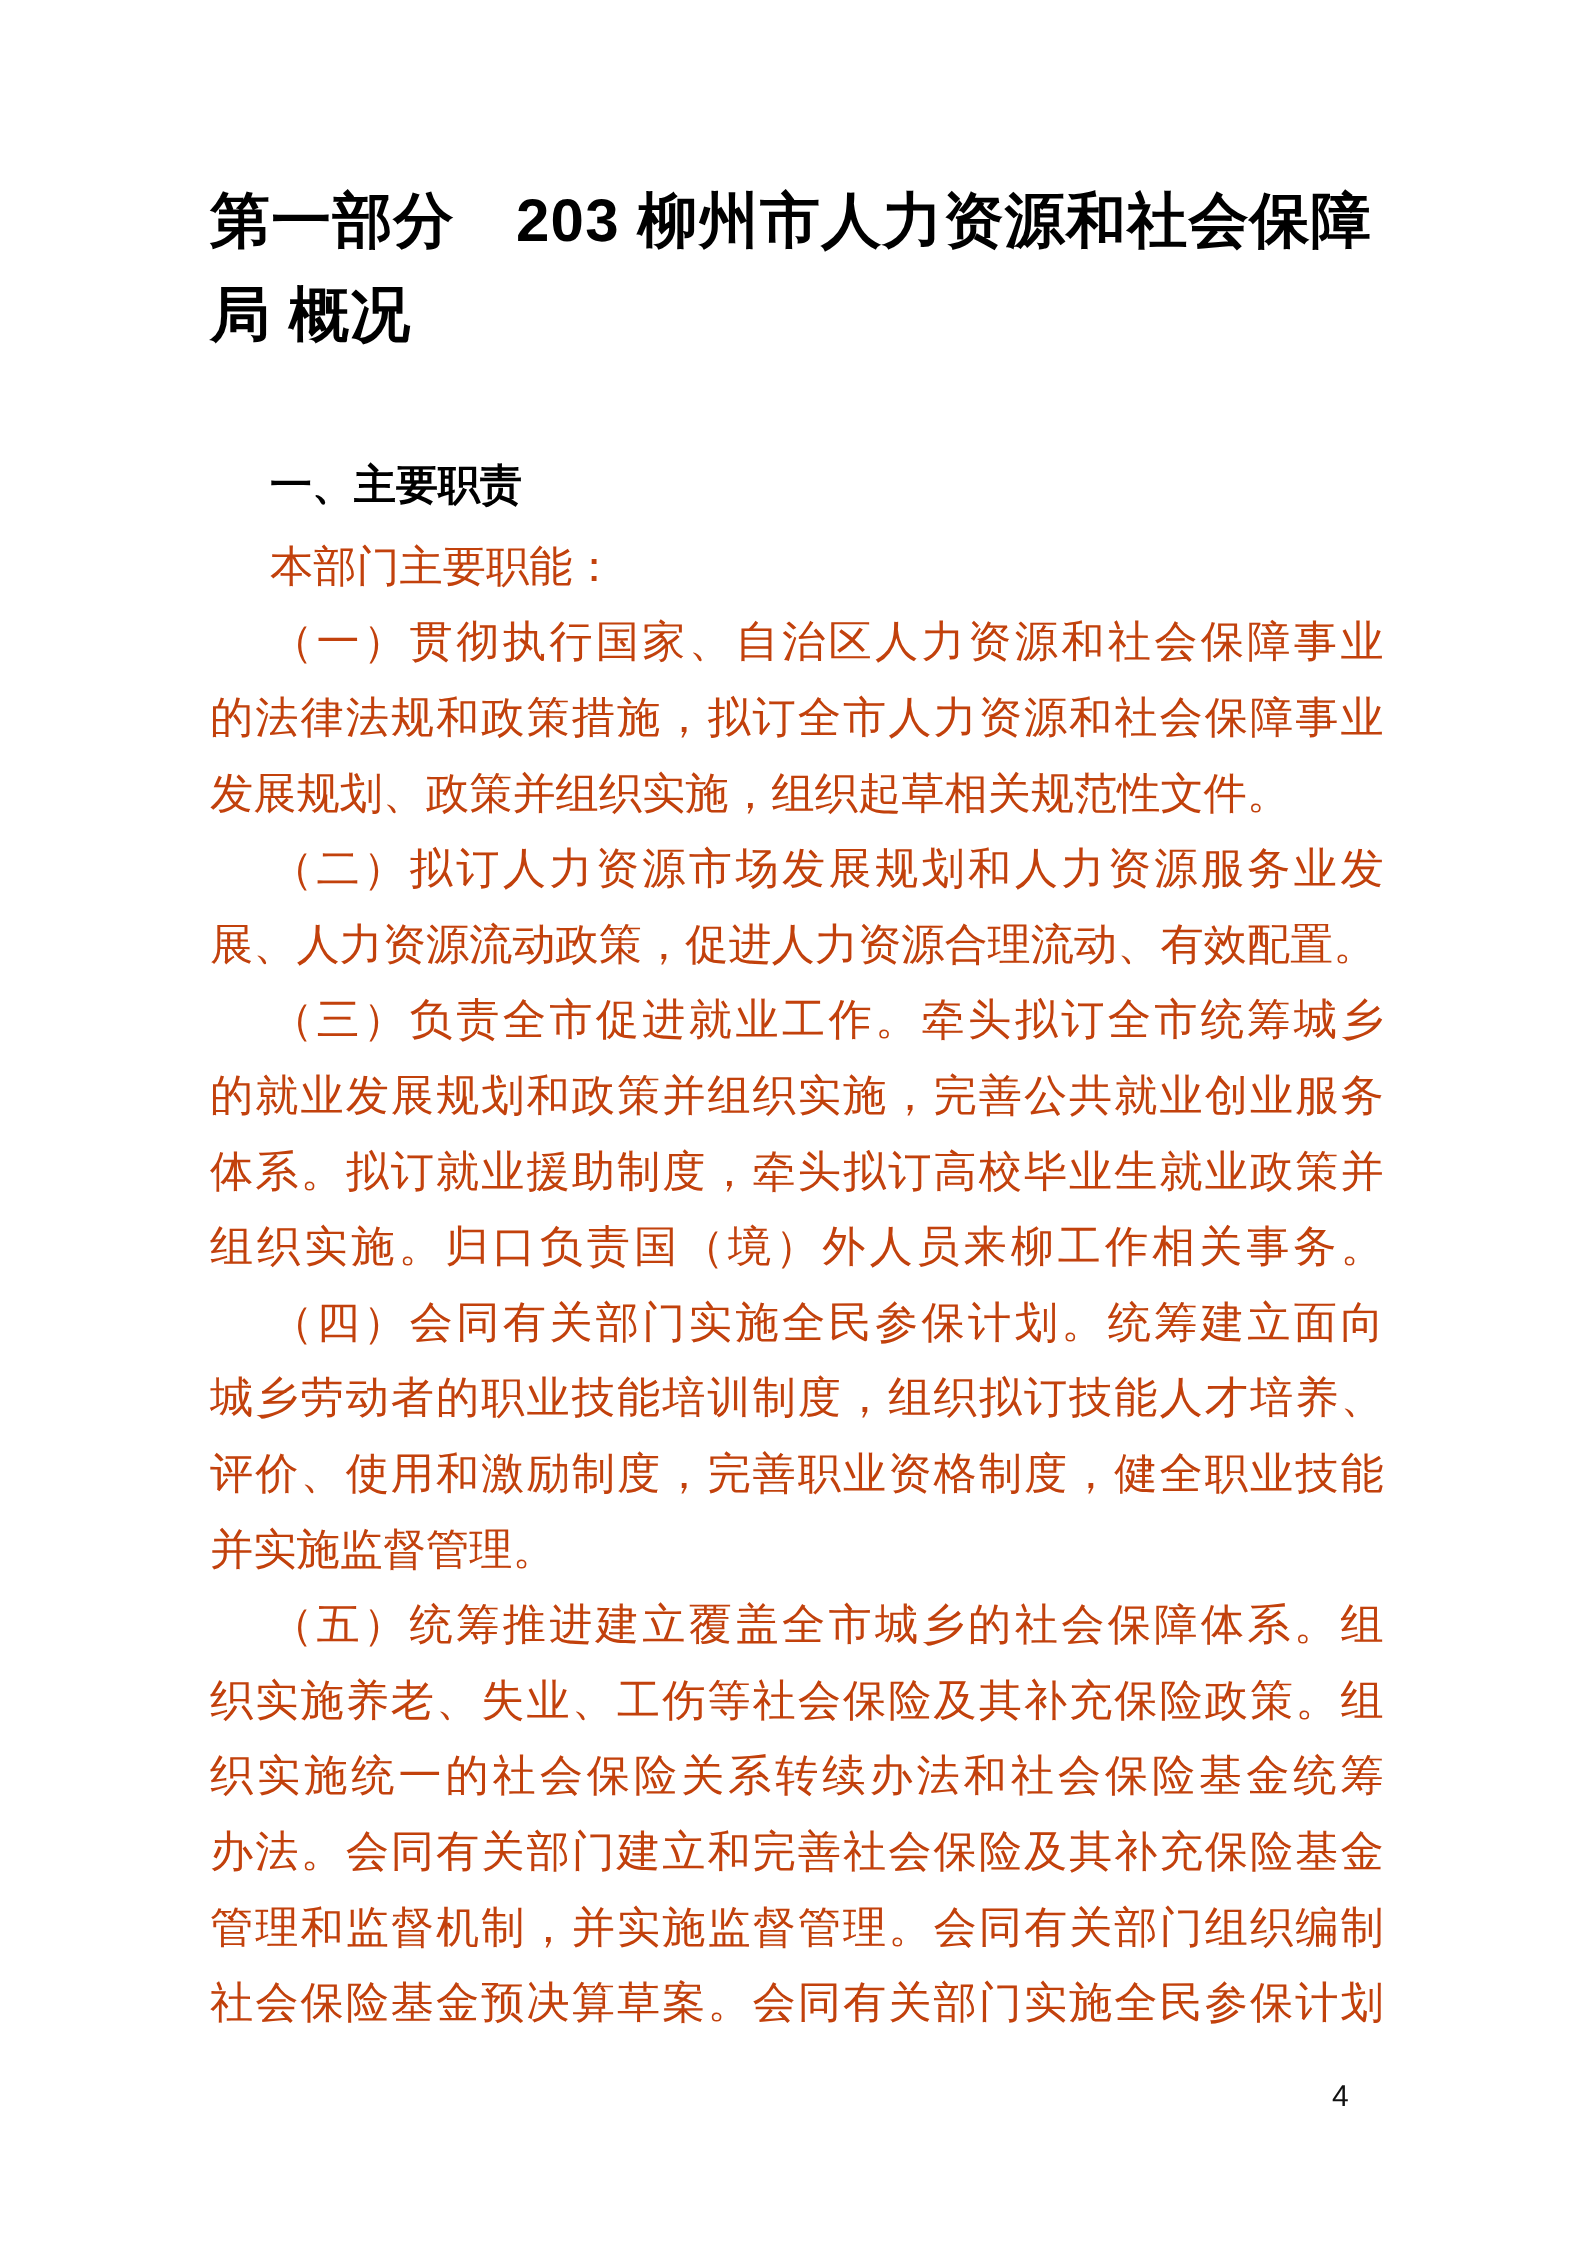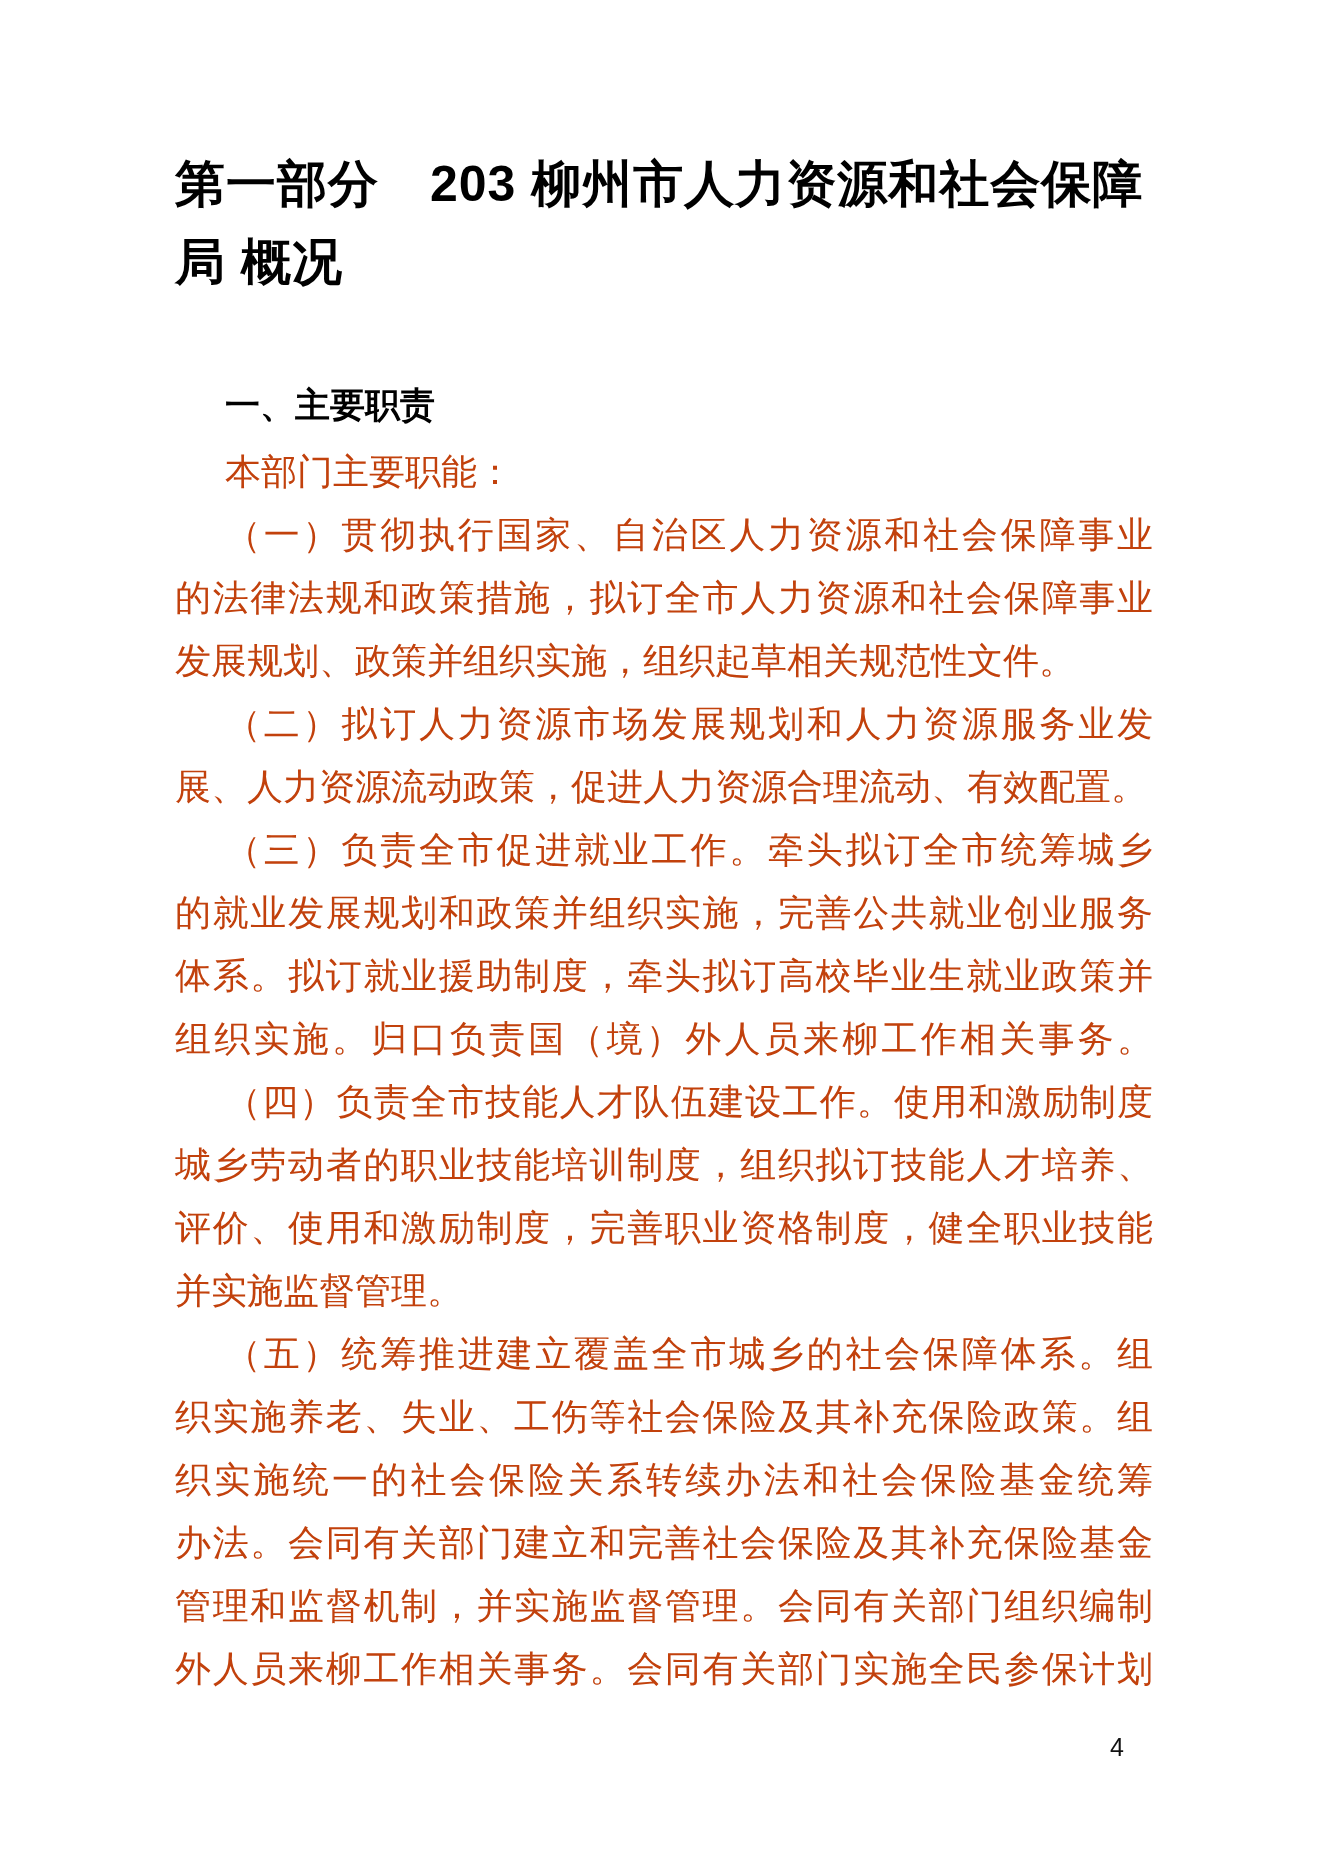--- a/index.html
+++ b/index.html
@@ -84,29 +84,29 @@
     <div class="line endline">发展规划、政策并组织实施，组织起草相关规范性文件。</div>
 
     <div class="line indent">（二）拟订人力资源市场发展规划和人力资源服务业发</div>
     <div class="line endline">展、人力资源流动政策，促进人力资源合理流动、有效配置。</div>
 
     <div class="line indent">（三）负责全市促进就业工作。牵头拟订全市统筹城乡</div>
     <div class="line">的就业发展规划和政策并组织实施，完善公共就业创业服务</div>
     <div class="line">体系。拟订就业援助制度，牵头拟订高校毕业生就业政策并</div>
     <div class="line">组织实施。归口负责国（境）外人员来柳工作相关事务。</div>
 
-    <div class="line indent">（四）负责全市技能人才队伍建设工作。使用和激励制度</div>
+    <div class="line indent">（四）会同有关部门实施全民参保计划。统筹建立面向</div>
     <div class="line">城乡劳动者的职业技能培训制度，组织拟订技能人才培养、</div>
     <div class="line">评价、使用和激励制度，完善职业资格制度，健全职业技能</div>
     <div class="line endline">并实施监督管理。</div>
 
     <div class="line indent">（五）统筹推进建立覆盖全市城乡的社会保障体系。组</div>
     <div class="line">织实施养老、失业、工伤等社会保险及其补充保险政策。组</div>
     <div class="line">织实施统一的社会保险关系转续办法和社会保险基金统筹</div>
     <div class="line">办法。会同有关部门建立和完善社会保险及其补充保险基金</div>
     <div class="line">管理和监督机制，并实施监督管理。会同有关部门组织编制</div>
-    <div class="line">外人员来柳工作相关事务。会同有关部门实施全民参保计划</div>
+    <div class="line">社会保险基金预决算草案。会同有关部门实施全民参保计划</div>
 
   </div>
 
   <div class="page-number">4</div>
 
 </div>
 
 </body></html>

